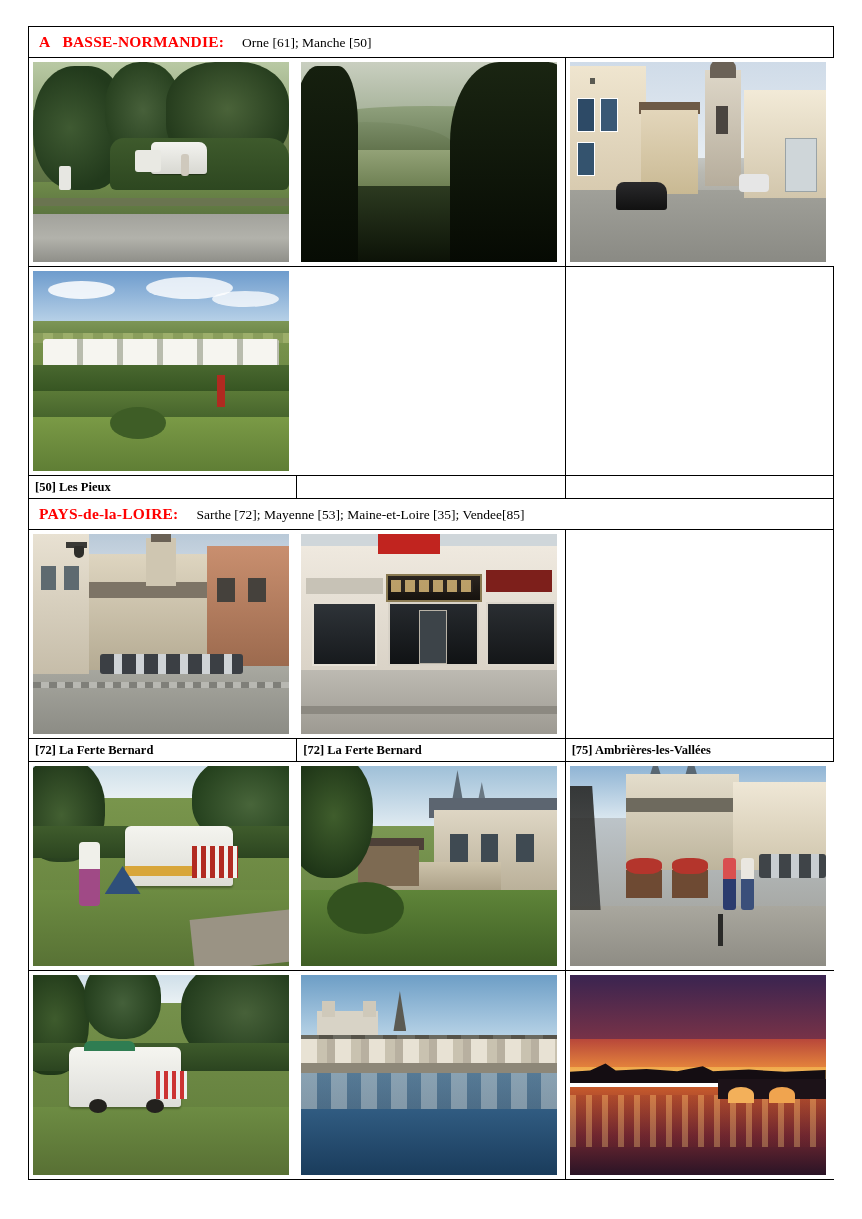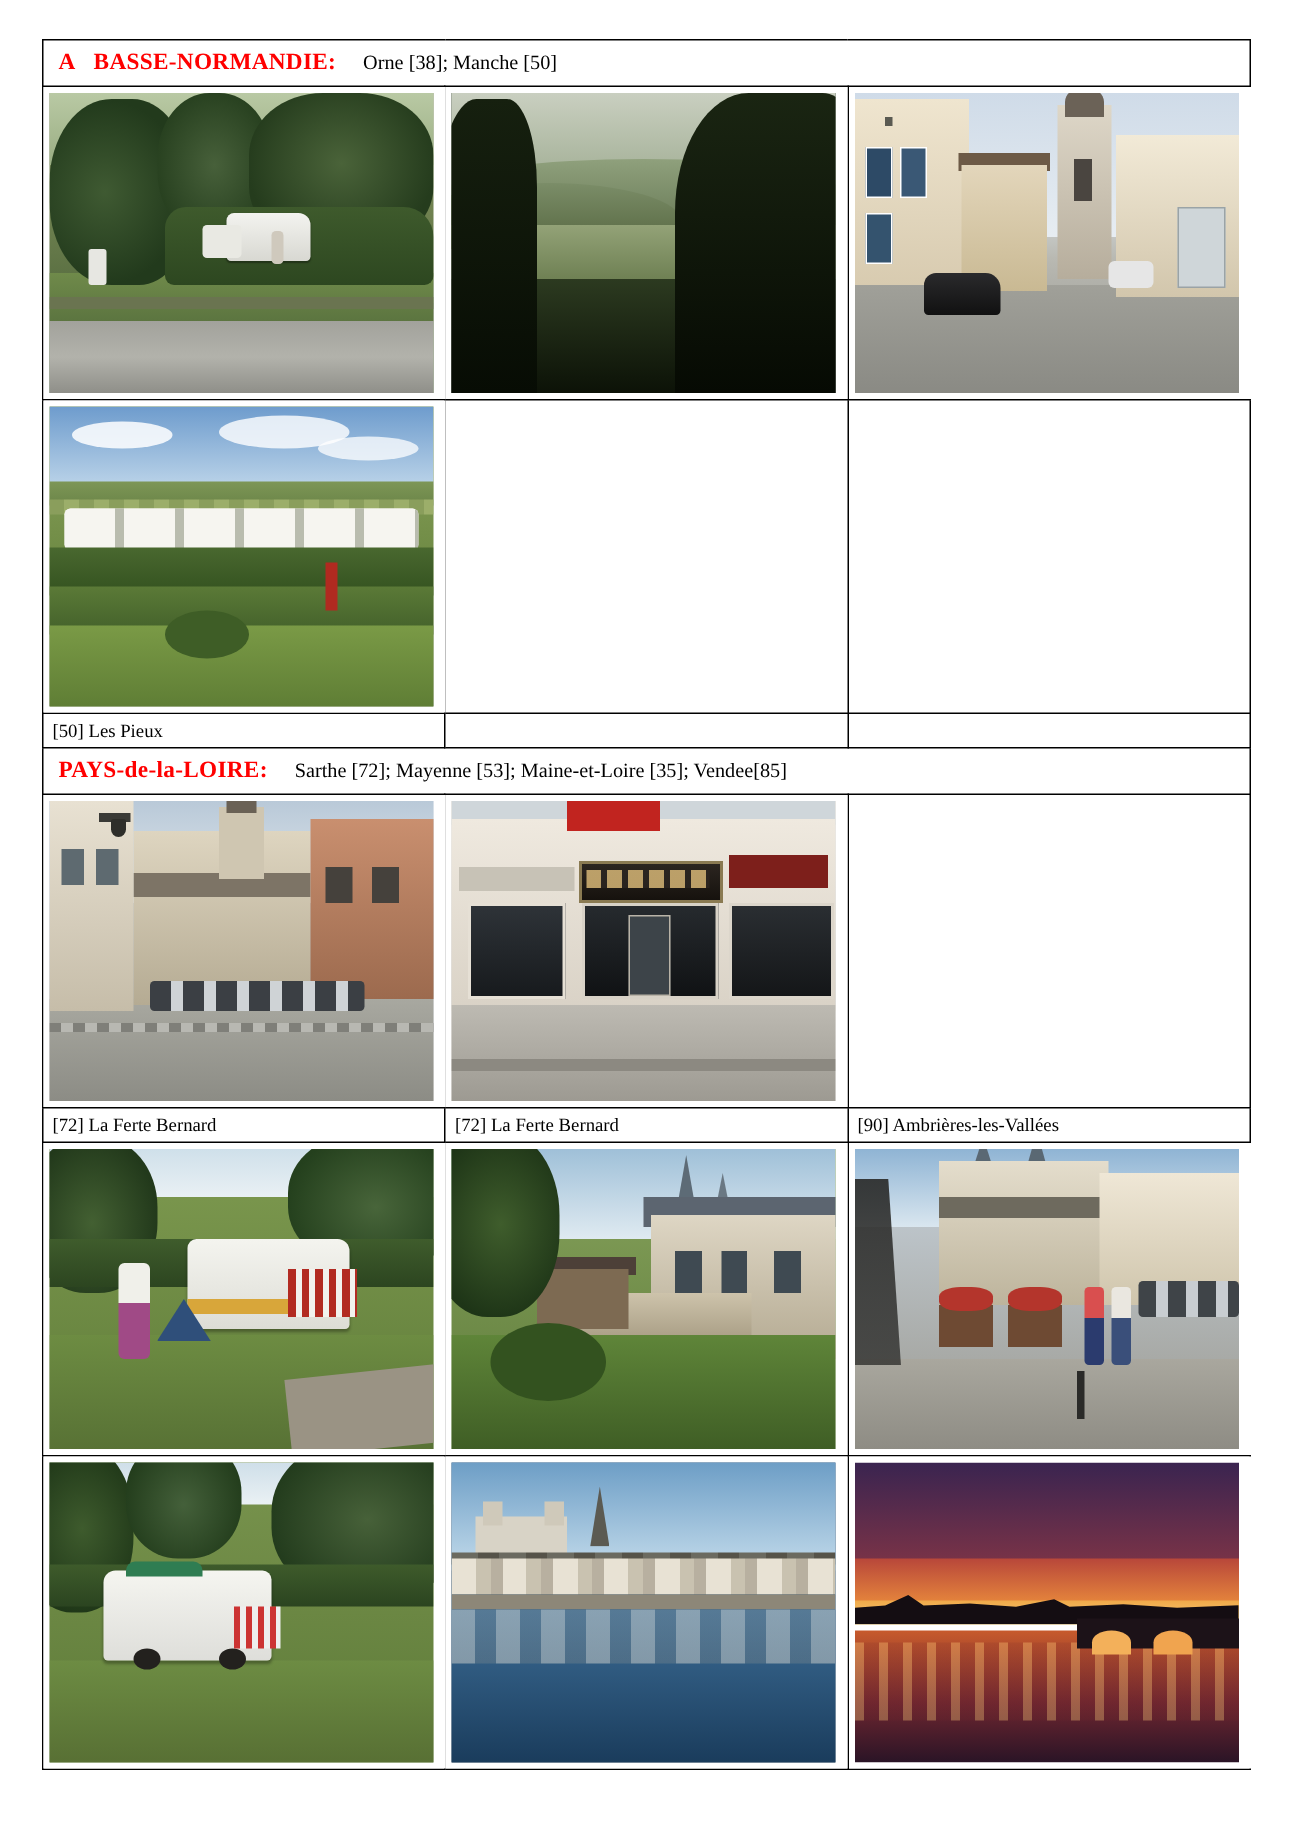--- a/index.html
+++ b/index.html
@@ -70,21 +70,21 @@
     display:block;
   }
   .blank{background:#ffffff;}
 
   
   .capcell{
     height:20px;
     padding:1px 0 1px 6px !important;
     vertical-align:middle !important;
     font-size:12.5px;
-    font-weight:normal;
+    font-weight:bold;
     white-space:nowrap;
     overflow:hidden;
   }
   .capcell.plain{font-weight:normal;}
   .capcell.empty{font-weight:normal;}
 
   
   .ph{position:absolute;left:0;top:0;right:0;bottom:0;}
   .lay{position:absolute;}
 
@@ -274,21 +274,21 @@
 </style>
 </head>
 <body>
 
 <div class="page">
   <table class="grid">
 
     <tbody>
         <tr>
       <td class="hdr" colspan="3">
-        <span class="region">A</span><span class="gap2"></span><span class="region">BASSE-NORMANDIE:</span><span class="gap"></span><span class="depts">Orne [38];   Manche [50]</span>
+        <span class="region">A</span><span class="gap2"></span><span class="region">BASSE-NORMANDIE:</span><span class="gap"></span><span class="depts">Orne [61];   Manche [50]</span>
       </td>
     </tr>
 
     <tr>
       <td class="photocell">
         <span class="photo-wrap">
               <span class="photo p1">
           <span class="ph"></span>
           <span class="lay sky"></span>
                 <span class="lay road"></span>
@@ -420,21 +420,21 @@
                 <span class="lay kerb"></span>
         </span>
             </span>
       </td>
       <td class="photocell blank"></td>
     </tr>
 
     <tr>
       <td class="capcell">[72] La Ferte Bernard</td>
       <td class="capcell">[72] La Ferte Bernard</td>
-      <td class="capcell">[90] Ambrières-les-Vallées</td>
+      <td class="capcell">[75] Ambrières-les-Vallées</td>
     </tr>
 
     <tr>
       <td class="photocell">
         <span class="photo-wrap">
               <span class="photo p7">
           <span class="lay sky"></span>
                 <span class="lay lawn"></span>
                 <span class="lay path"></span>
           <span class="lay treeL"></span>

